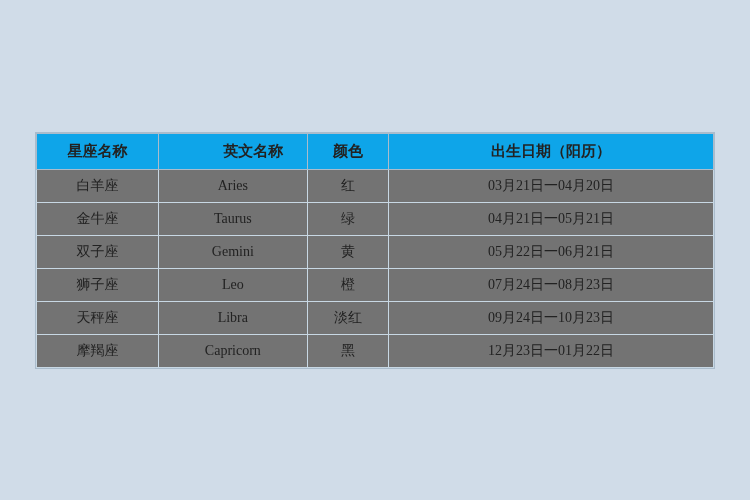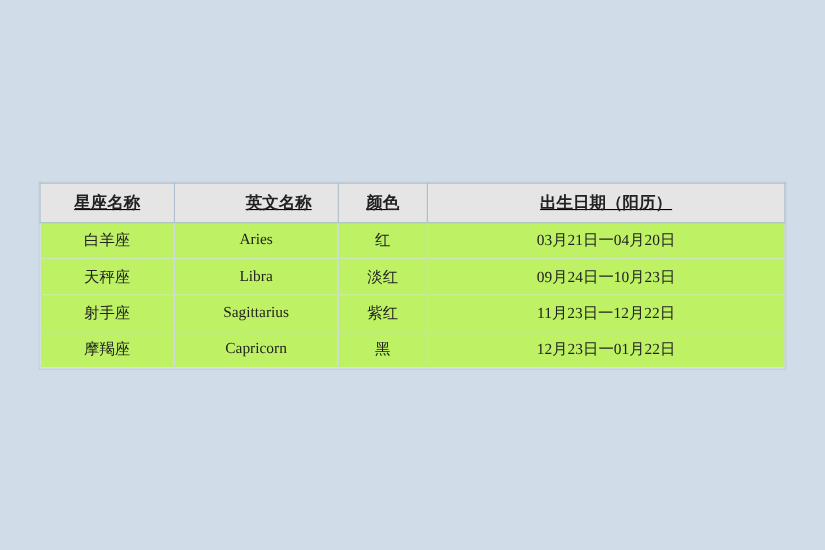--- a/index.html
+++ b/index.html
@@ -23,35 +23,34 @@
       border: 1px solid #aabccc;
       width: 680px;
     }
 
     table {
       width: 100%;
       border-collapse: collapse;
     }
 
     thead tr {
-      background-color: #e5e5e5;
-      text-decoration: underline;
+      background-color: #0ea5e9;
     }
 
     thead th {
       border: 1px solid #aabccc;
       padding: 8px 6px;
       text-align: center;
       font-size: 15px;
       font-weight: bold;
       color: #222;
     }
 
     tbody tr {
-      background-color: #bef264;
+      background-color: #737373;
     }
 
     tbody td {
       border: 1px solid #c8d8e4;
       padding: 7px 6px;
       text-align: center;
       font-size: 14px;
       color: #222;
     }
 
@@ -74,30 +73,42 @@
       </tr>
     </thead>
     <tbody id="table-body">
     <tr>
           <td>白羊座</td>
           <td>Aries</td>
           <td>红</td>
           <td>03月21日一04月20日</td>
         </tr>
         <tr>
+          <td>金牛座</td>
+          <td>Taurus</td>
+          <td>绿</td>
+          <td>04月21日一05月21日</td>
+        </tr>
+        <tr>
+          <td>双子座</td>
+          <td>Gemini</td>
+          <td>黄</td>
+          <td>05月22日一06月21日</td>
+        </tr>
+        <tr>
+          <td>狮子座</td>
+          <td>Leo</td>
+          <td>橙</td>
+          <td>07月24日一08月23日</td>
+        </tr>
+        <tr>
           <td>天秤座</td>
           <td>Libra</td>
           <td>淡红</td>
           <td>09月24日一10月23日</td>
-        </tr>
-        <tr>
-          <td>射手座</td>
-          <td>Sagittarius</td>
-          <td>紫红</td>
-          <td>11月23日一12月22日</td>
         </tr>
         <tr>
           <td>摩羯座</td>
           <td>Capricorn</td>
           <td>黑</td>
           <td>12月23日一01月22日</td>
         </tr>
       </tbody>
   </table>
 </div>

